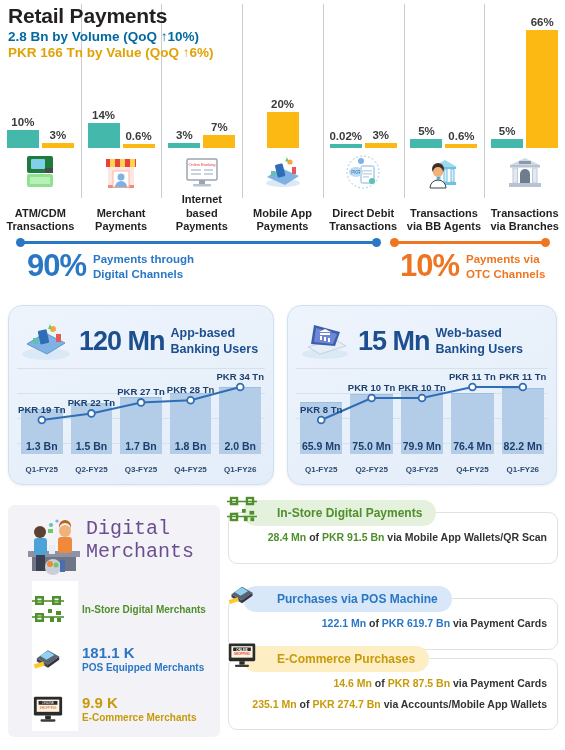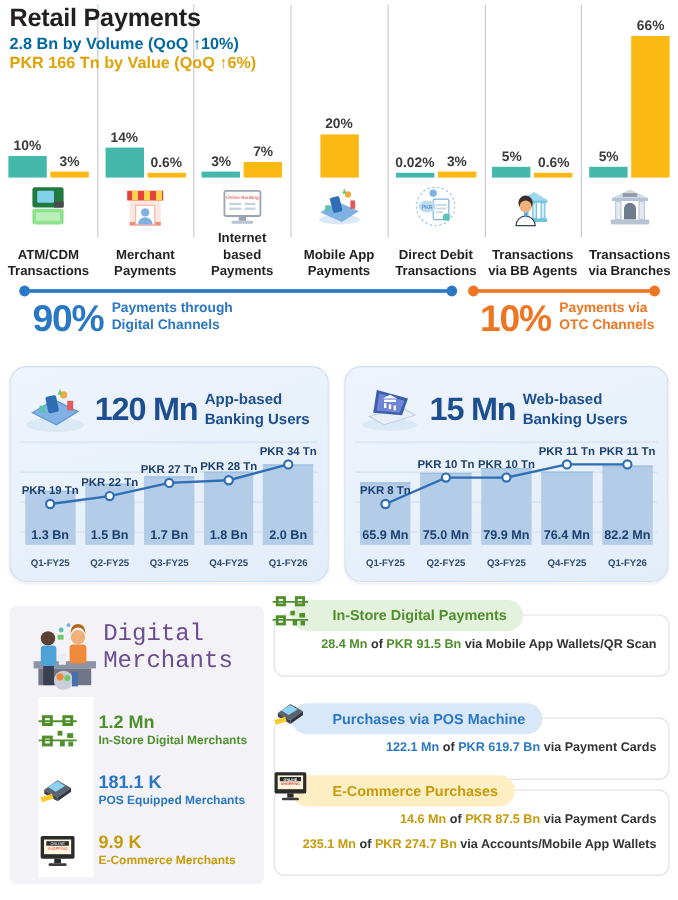--- a/index.html
+++ b/index.html
@@ -46,21 +46,21 @@
 
   
   .banner { position: absolute; left: 0; top: 232px; width: 565px; height: 66px; }
   .rail { position: absolute; height: 9px; top: 6px; }
   .rail .line { position: absolute; left: 4px; right: 4px; top: 3px; height: 3px; }
   .rail .dot { position: absolute; top: 0; width: 9px; height: 9px; border-radius: 50%; }
   .rail .dot.l { left: 0; } .rail .dot.r { right: 0; }
   .rail.blue .line, .rail.blue .dot { background: #2a77c5; }
   .rail.orange .line, .rail.orange .dot { background: #ee7623; }
 
-  .bigstat { position: absolute; top: 18px; display: flex; align-items: flex-start; gap: 7px; }
+  .bigstat { position: absolute; top: 18px; display: flex; align-items: flex-end; gap: 7px; }
   .bigstat .num { font-size: 31px; font-weight: bold; letter-spacing: -1px; line-height: 1; }
   .bigstat .txt { font-size: 11.5px; font-weight: bold; line-height: 1.25; }
   .bigstat.blue .num, .bigstat.blue .txt { color: #2a77c5; }
   .bigstat.orange .num, .bigstat.orange .txt { color: #ee7623; }
 
   
   .panel {
     position: absolute; top: 305px; height: 180px;
     background: linear-gradient(160deg,#eef4fc 0%, #e3edf9 100%);
     border: 1px solid #cfe0f2; border-radius: 14px;
@@ -532,21 +532,20 @@
               <rect x="22.5" y="5.5" width="4" height="4"></rect>
               <rect x="5.5" y="22.5" width="4" height="4"></rect>
             </g>
             <g stroke="#4f8f2c" stroke-width="1.6">
               <line x1="0" y1="8" x2="32" y2="8"></line>
               <line x1="0" y1="24" x2="32" y2="24"></line>
             </g>
           </svg>
         </div>
         <div>
-          <div class="dm-num" style="color:#4f8f2c">1.2 Mn</div>
           <div class="dm-lab" style="color:#4f8f2c">In-Store Digital Merchants</div>
         </div>
       </div>
       <div class="dm-row" style="top: 130px;">
         <div class="dm-ic">
           <svg width="32" height="32" viewBox="0 0 40 34">
             <path d="M6 16 L20 6 L34 14 L20 24 Z" fill="#5b6270"></path>
             <path d="M10 13 L20 7 L28 12 L18 18 Z" fill="#8fd3f4"></path>
             <path d="M6 16 L20 24 L20 28 L6 20 Z" fill="#3f4652"></path>
             <path d="M20 24 L34 14 L34 18 L20 28 Z" fill="#2f353f"></path>

